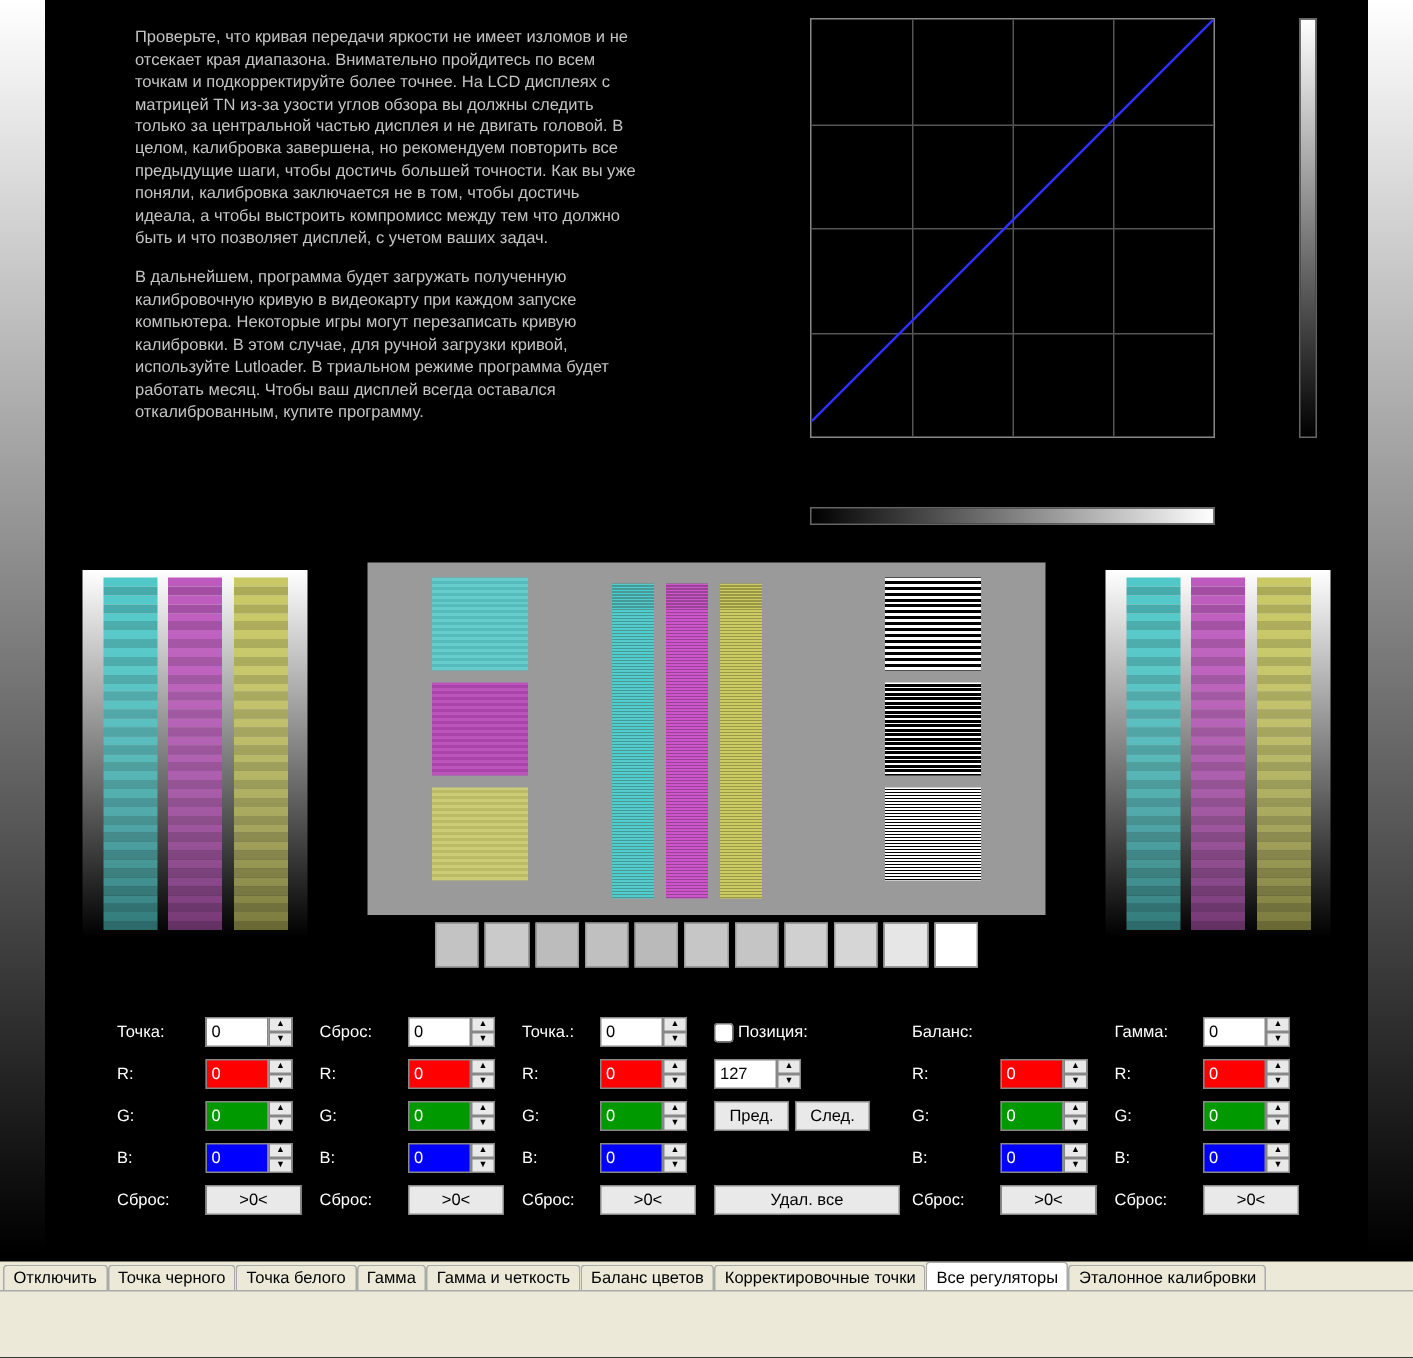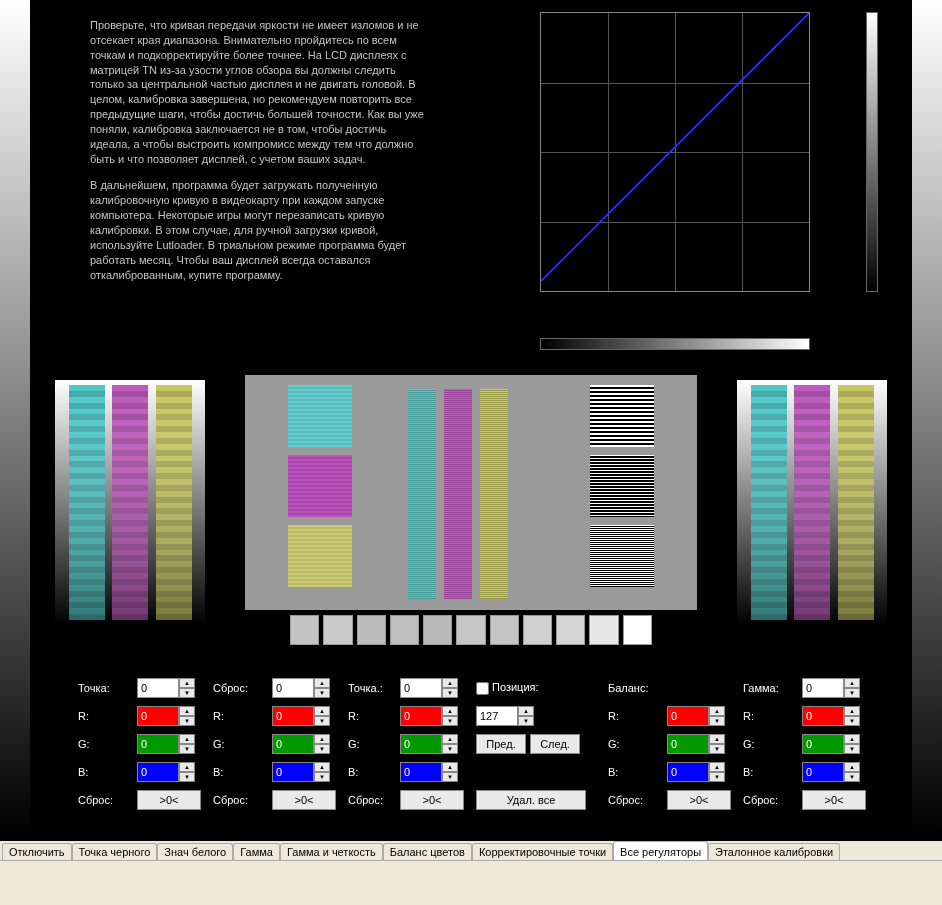--- a/index.html
+++ b/index.html
@@ -503,21 +503,21 @@
           <div class="arrows">
             <button>▲</button>
             <button>▼</button>
           </div>
         </div>
       <div style="display:flex;gap:4px;">
           <button class="ubtn">Пред.</button>
           <button class="ubtn">След.</button>
         </div>
       <div></div>
-      <button class="ubtn" style="width:110px;">Удал. все</button>
+      <button class="ubtn" style="width:124px;">Удал. все</button>
     </div>
 
     <div class="ctrl-col">
       <span class="lbl">Баланс:</span>
         <span></span>
       <span class="lbl">R:</span>
       <div class="spin">
           <input class="red" value="0" style="">
           <div class="arrows">
             <button>▲</button>
@@ -581,21 +581,21 @@
       <button class="ubtn">&gt;0&lt;</button>
     </div>
   </div>
 
 </div>
 
 <div class="bottom-bar">
   <div class="tabs">
       <div class="tab">Отключить</div>
       <div class="tab">Точка черного</div>
-      <div class="tab">Знач белого</div>
+      <div class="tab">Точка белого</div>
       <div class="tab">Гамма</div>
       <div class="tab">Гамма и четкость</div>
       <div class="tab">Баланс цветов</div>
       <div class="tab">Корректировочные точки</div>
       <div class="tab active">Все регуляторы</div>
       <div class="tab">Эталонное калибровки</div>
     </div>
 </div>
 
 </body></html>

